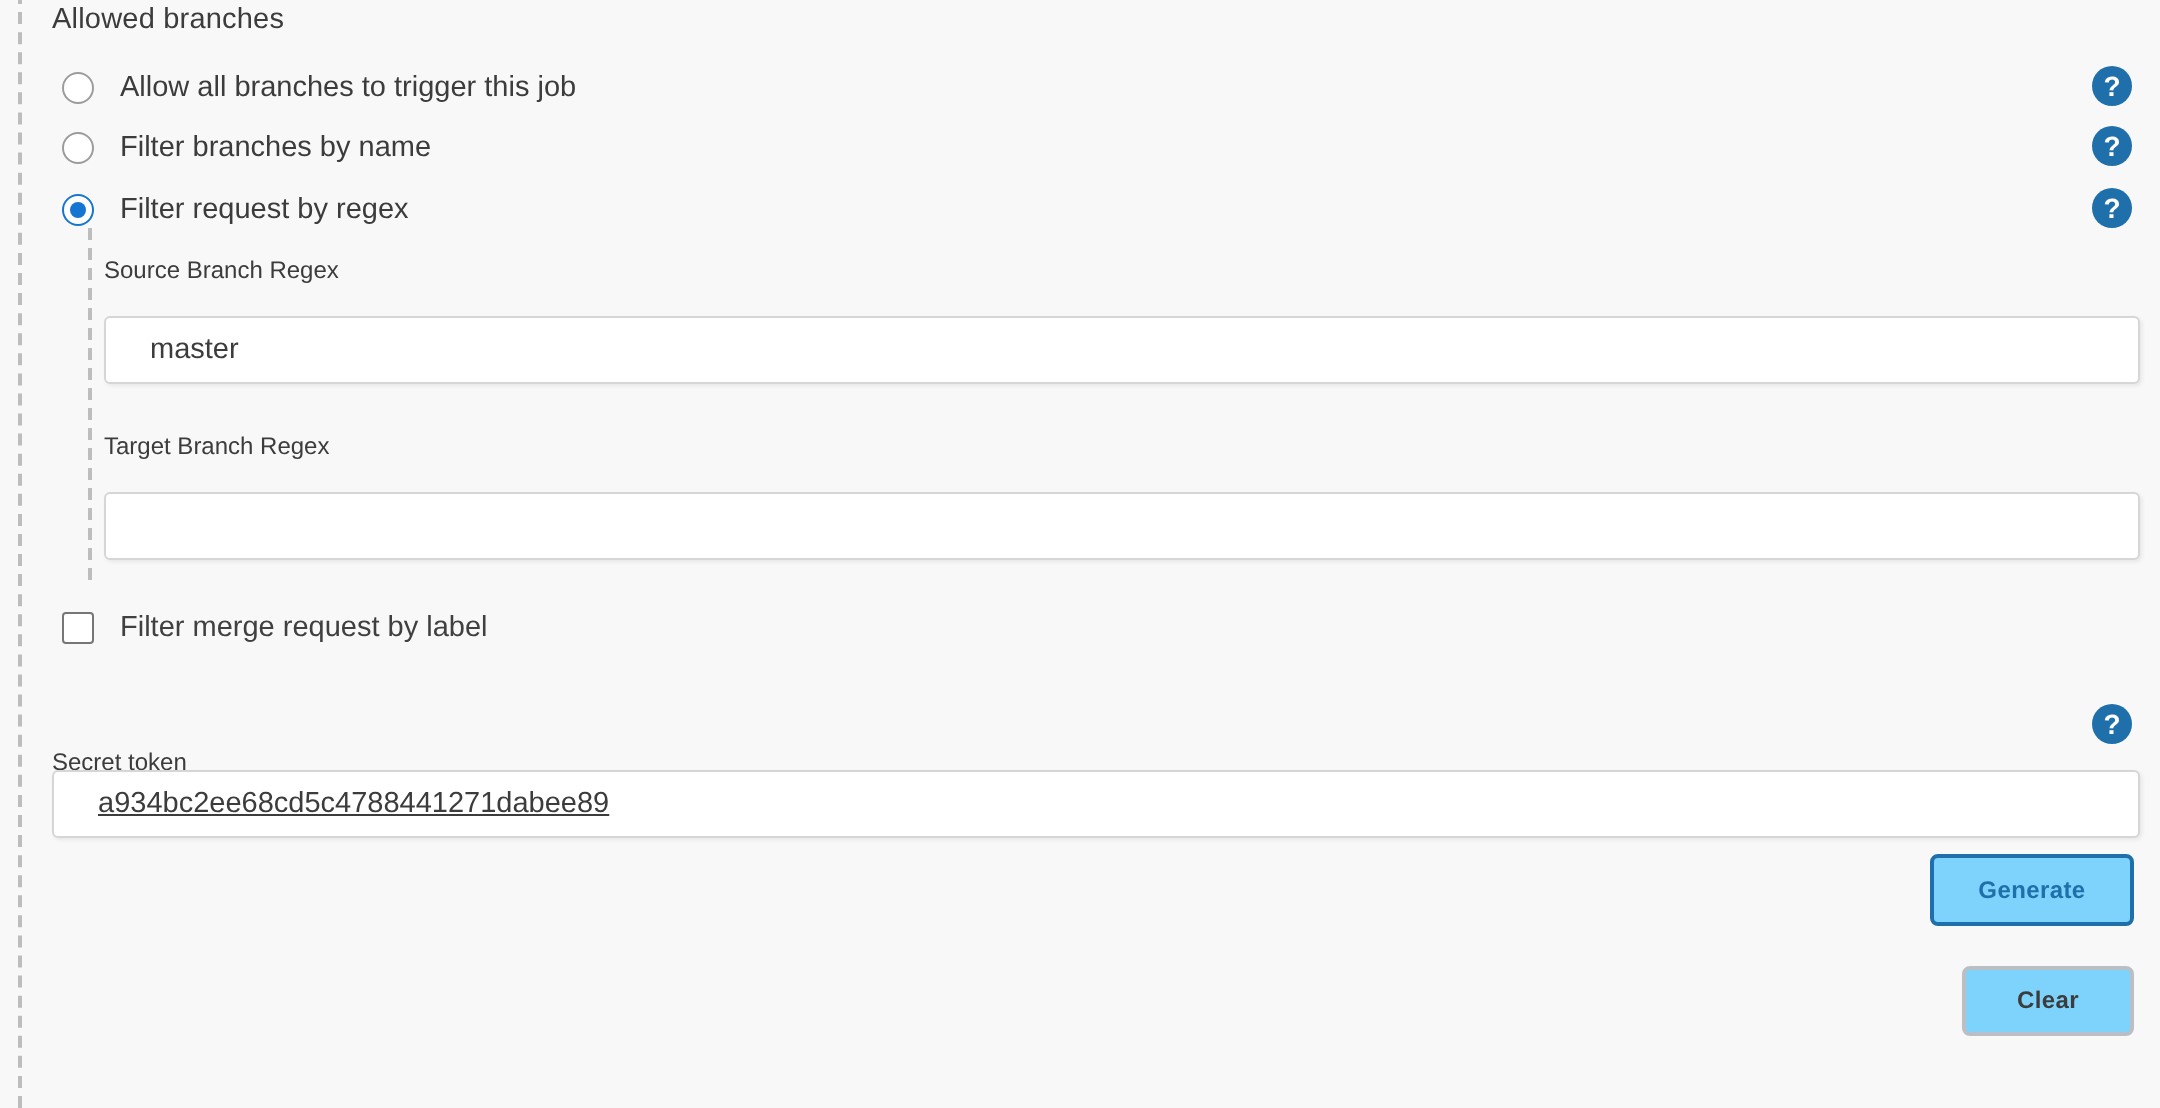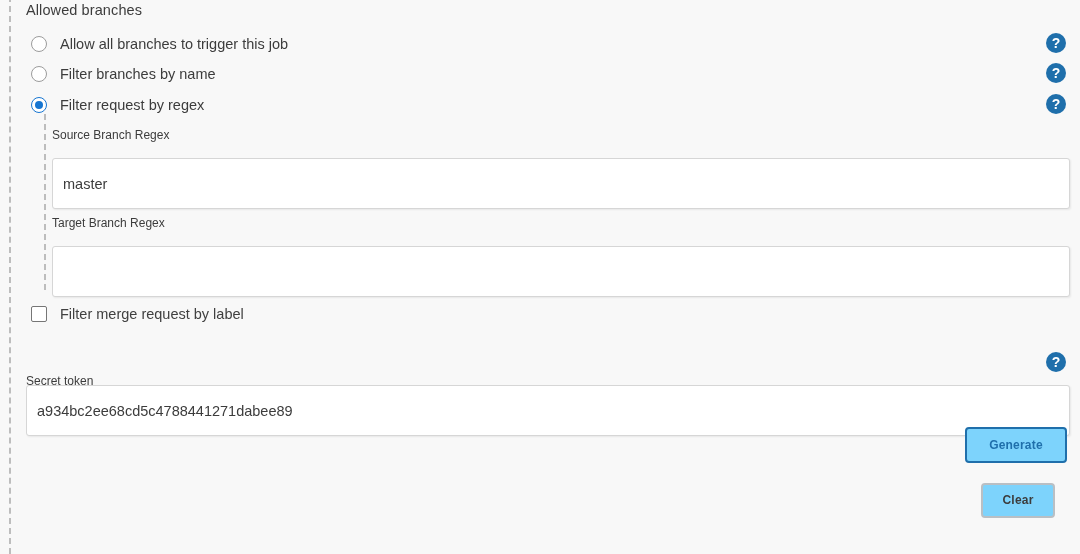--- a/index.html
+++ b/index.html
@@ -127,35 +127,35 @@
     position: absolute;
     font-size: 12px;
     color: #3c3c3c;
   }
   .field-label.src { left: 52px; top: 128px; }
   .field-label.tgt { left: 52px; top: 216px; }
   .field-label.secret { left: 26px; top: 354px; margin-top: 20px; }
 
   .text-input {
     position: absolute;
-    height: 51px;
+    height: 34px;
     box-sizing: border-box;
     border: 1px solid #d6d6d6;
     border-radius: 3px;
     background: #ffffff;
-    padding: 0 10px;
+    padding: 0 22px;
     font-family: "Liberation Sans", "DejaVu Sans", sans-serif;
     font-size: 14.5px;
     color: #3c3c3c;
     outline: none;
     box-shadow: 1px 1px 2px rgba(0,0,0,0.07);
   }
   .text-input.src  { left: 52px; top: 158px; width: 1018px; }
   .text-input.tgt  { left: 52px; top: 246px; width: 1018px; }
-  .text-input.secret { left: 26px; top: 385px; width: 1044px; }
+  .text-input.secret { left: 26px; top: 385px; width: 1044px; text-decoration: underline; }
 
   
   .check-row {
     position: absolute;
     left: 31px;
     top: 303px;
     height: 22px;
     display: flex;
     align-items: center;
   }
@@ -193,21 +193,21 @@
     top: 427px;
     width: 102px;
     height: 36px;
     line-height: 33px;
     border: 2px solid #1f6fab;
     color: #1f6fab;
   }
   .btn-clear {
     left: 981px;
     top: 483px;
-    width: 74px;
+    width: 86px;
     height: 35px;
     line-height: 31px;
     border: 2px solid #b9bfc4;
     color: #3c3c3c;
   }
 </style>
 </head>
 <body>
 
 <div class="page">

